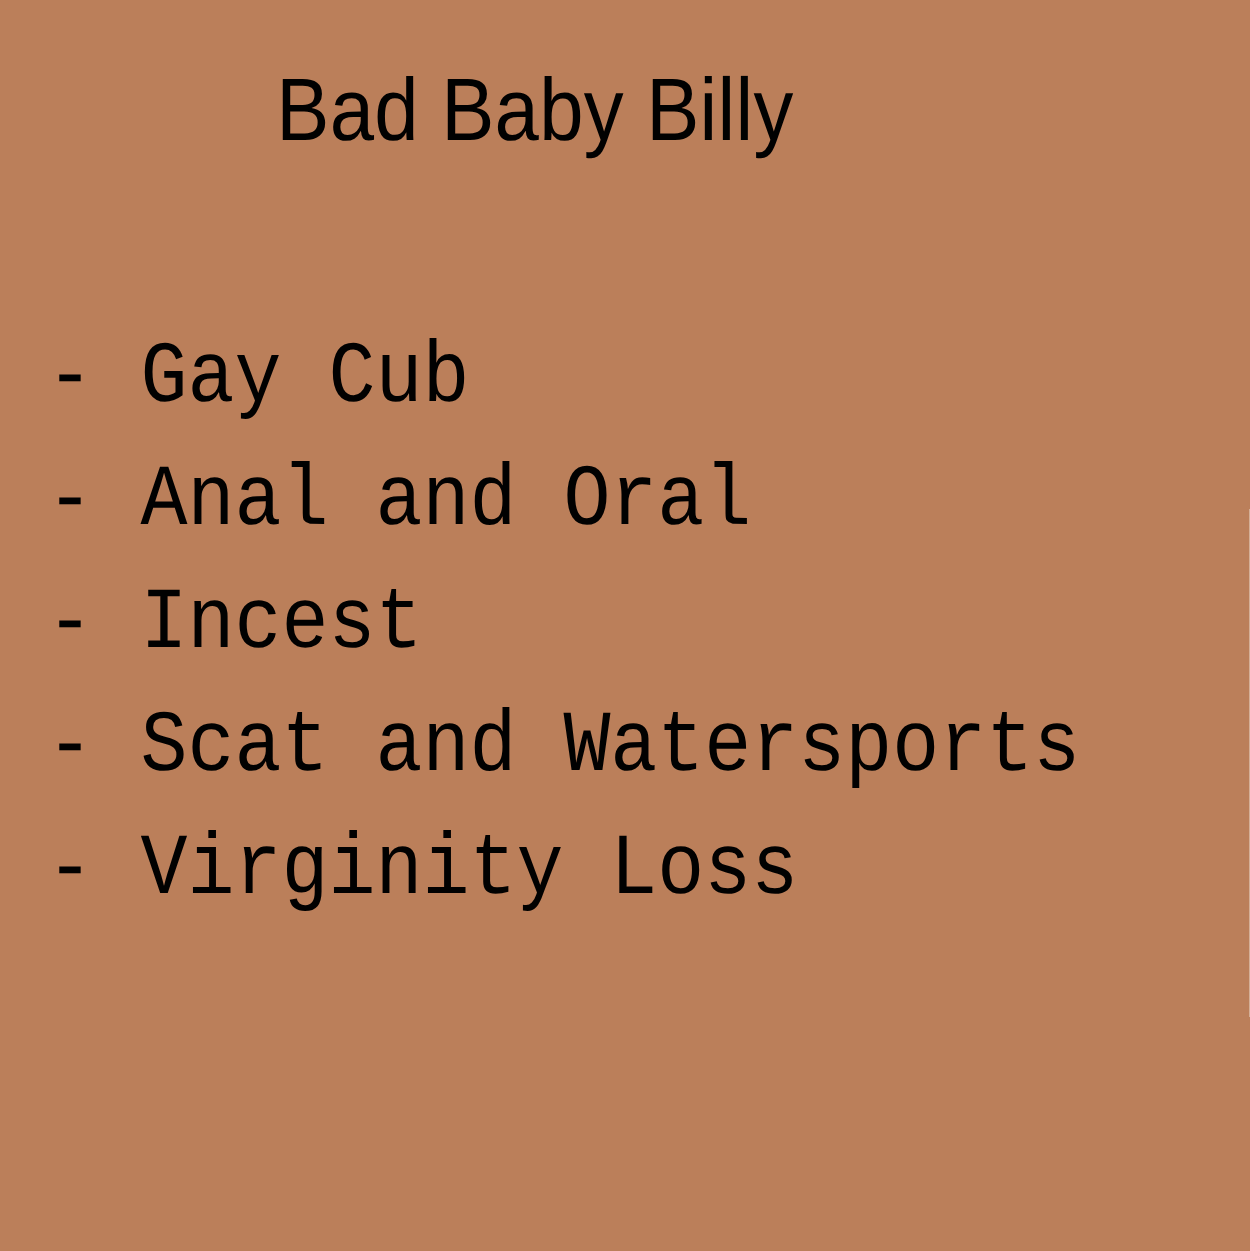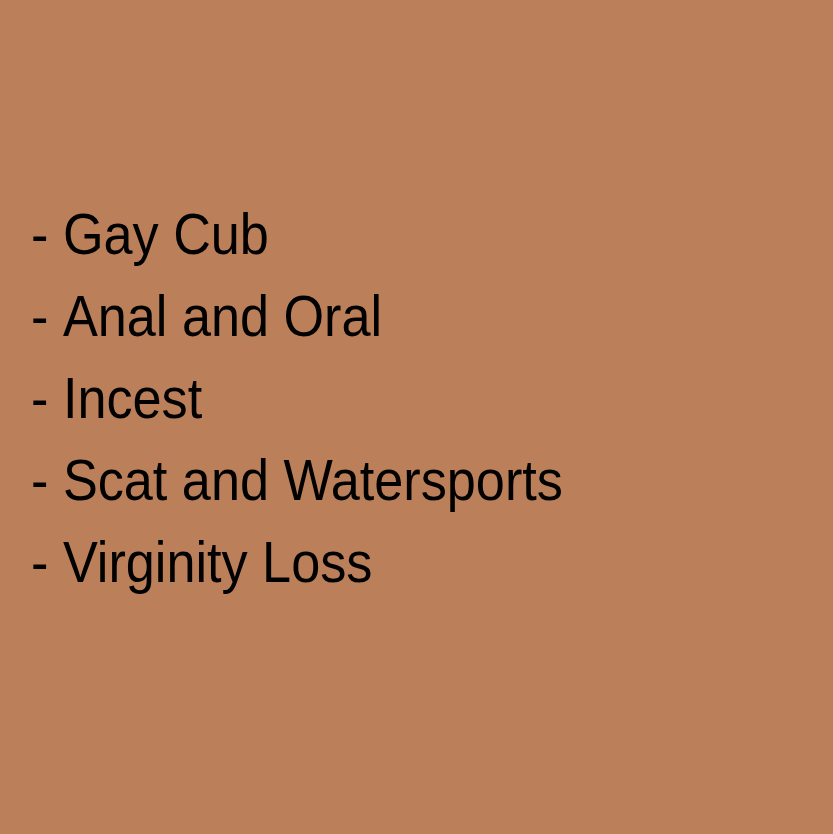--- a/index.html
+++ b/index.html
@@ -43,22 +43,23 @@
     letter-spacing: 0.2px;
     white-space: nowrap;
     transform: scaleX(0.9);
     transform-origin: center center;
   }
 
   
   #body-block {
     position: absolute;
     left: 31px;
-    top: 193px;
+    top: 212px;
     width: 780px;
+    font-family: Liberation Mono, monospace;
   }
 
   .body-line {
     margin: 0;
     padding: 0;
     height: 82px;
     font-size: 58px;
     font-weight: 400;
     line-height: 82px;
     color: #010101;
@@ -73,20 +74,23 @@
 
   .line-text {
     display: inline-block;
   }
 </style>
 </head>
 <body>
 
 <div id="slide">
 
+  <div id="title-block">
+    <h1 id="slide-title">Bad Baby Billy</h1>
+  </div>
 
   <div id="body-block">
 
     <div class="body-line">
       <span class="dash">-</span>
       <span class="line-text">Gay Cub</span>
     </div>
 
     <div class="body-line">
       <span class="dash">-</span>

